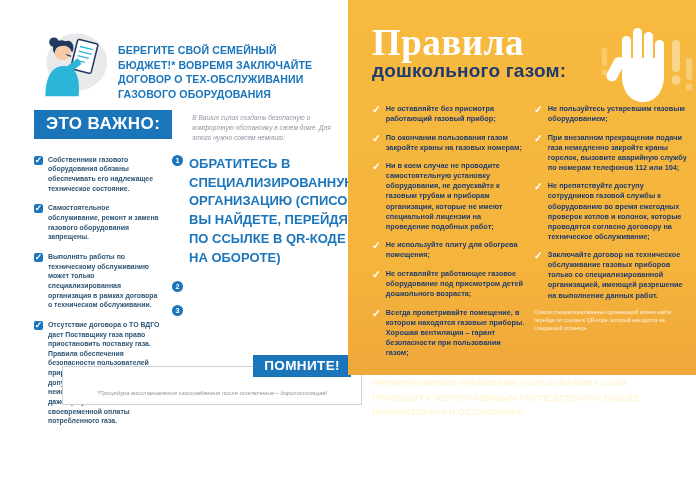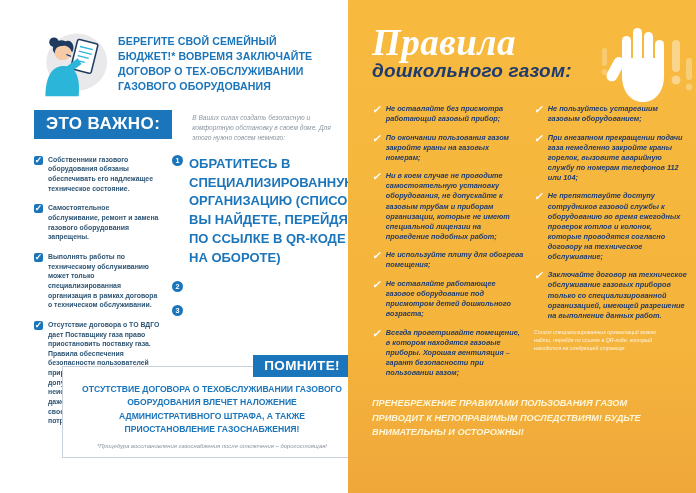--- a/index.html
+++ b/index.html
@@ -2,21 +2,21 @@
 <html lang="ru"><head>
 <meta charset="utf-8">
 <style>
   html,body{margin:0;padding:0;background:#555;}
   .sheet{position:relative;width:696px;height:493px;overflow:hidden;
          font-family:"Liberation Sans",sans-serif;background:#fff;}
 
   
   .left-page{position:absolute;left:0;top:0;width:348px;height:493px;
              background:#ffffff;box-sizing:border-box;padding:26px 12px 16px 34px;}
-  .lp-header{display:flex;align-items:center;gap:8px;margin-bottom:8px;}
+  .lp-header{display:flex;align-items:flex-end;gap:8px;margin-bottom:8px;}
   .person-icon{width:76px;height:76px;flex:none;}
   .lp-title{width:214px;font-size:10.6px;font-weight:bold;line-height:1.4;
             color:#1B75BB;text-transform:uppercase;letter-spacing:.1px;}
   .lp-row2{display:flex;align-items:flex-start;gap:20px;margin:4px 0 12px 0;}
   .important-box{background:#1B75BB;color:#fff;font-weight:bold;font-size:17px;
                  padding:4px 12px 5px 12px;letter-spacing:.4px;flex:none;}
   .important-note{font-size:6.6px;font-style:italic;color:#8C96A0;line-height:1.5;
                   padding-top:3px;width:150px;}
   .lp-cols{display:flex;gap:11px;}
   .check-col{width:127px;flex:none;}
@@ -34,23 +34,23 @@
   .remember-wrap{position:absolute;left:62px;top:366px;width:300px;}
   .remember-box{position:relative;border:1px solid #C9D2DB;background:#fff;
                 padding:16px 12px 8px 12px;text-align:center;}
   .remember-tab{position:absolute;top:-12px;right:10px;background:#1B75BB;color:#fff;
                 font-size:13.5px;font-weight:bold;padding:3px 11px 4px 11px;letter-spacing:.4px;}
   .remember-text{font-size:8.6px;font-weight:bold;color:#1B75BB;line-height:1.55;
                  text-transform:uppercase;}
   .remember-footnote{font-size:5.9px;font-style:italic;color:#8C96A0;margin-top:7px;}
 
   
-  .right-page{position:absolute;left:348px;top:0;width:348px;height:493px;
+  .right-page{position:absolute;left:348px;top:0;width:348px;height:375px;
               box-sizing:border-box;padding:24px 4px 16px 24px;
-              background:linear-gradient(180deg,#F7BA3F 0%,#F5B43C 70%,#EFA73A 100%);font-style:italic;}
+              background:linear-gradient(180deg,#F7BA3F 0%,#F5B43C 70%,#EFA73A 100%);}
   .rp-header{position:relative;height:78px;margin-bottom:2px;}
   .rp-title-main{font-family:"Liberation Serif",serif;font-weight:bold;font-size:37px;
                  color:#ffffff;line-height:1;letter-spacing:.5px;}
   .rp-title-sub{font-size:19px;font-weight:bold;color:#1F3B6D;margin-top:-1px;letter-spacing:.2px;}
   .hand-art{position:absolute;right:-4px;top:-6px;width:120px;height:92px;}
   .rp-cols{display:flex;gap:9px;}
   .rules-col{width:153px;flex:none;}
   .rule-item{display:flex;gap:5px;margin-bottom:8.5px;}
   .rule-check{flex:none;color:#fff;font-weight:bold;font-size:10.5px;line-height:10px;
               margin-top:0;}
@@ -124,21 +124,20 @@
         <div class="step-item">
           <span class="step-num">3</span>
         </div>
       </div>
 
     </div>
 
     <div class="remember-wrap">
       <div class="remember-box">
         <div class="remember-tab">ПОМНИТЕ!</div>
-        <div class="remember-text">ОТСУТСТВИЕ ДОГОВОРА О ТЕХОБСЛУЖИВАНИИ ГАЗОВОГО ОБОРУДОВАНИЯ ВЛЕЧЕТ НАЛОЖЕНИЕ АДМИНИСТРАТИВНОГО ШТРАФА, А ТАКЖЕ ПРИОСТАНОВЛЕНИЕ ГАЗОСНАБЖЕНИЯ!</div>
         <div class="remember-footnote">*Процедура восстановления газоснабжения после отключения – дорогостоящая!</div>
       </div>
     </div>
 
   </div>
 
   <div class="right-page">
 
     <div class="rp-header">
       <div class="rp-title-main">Правила</div>

